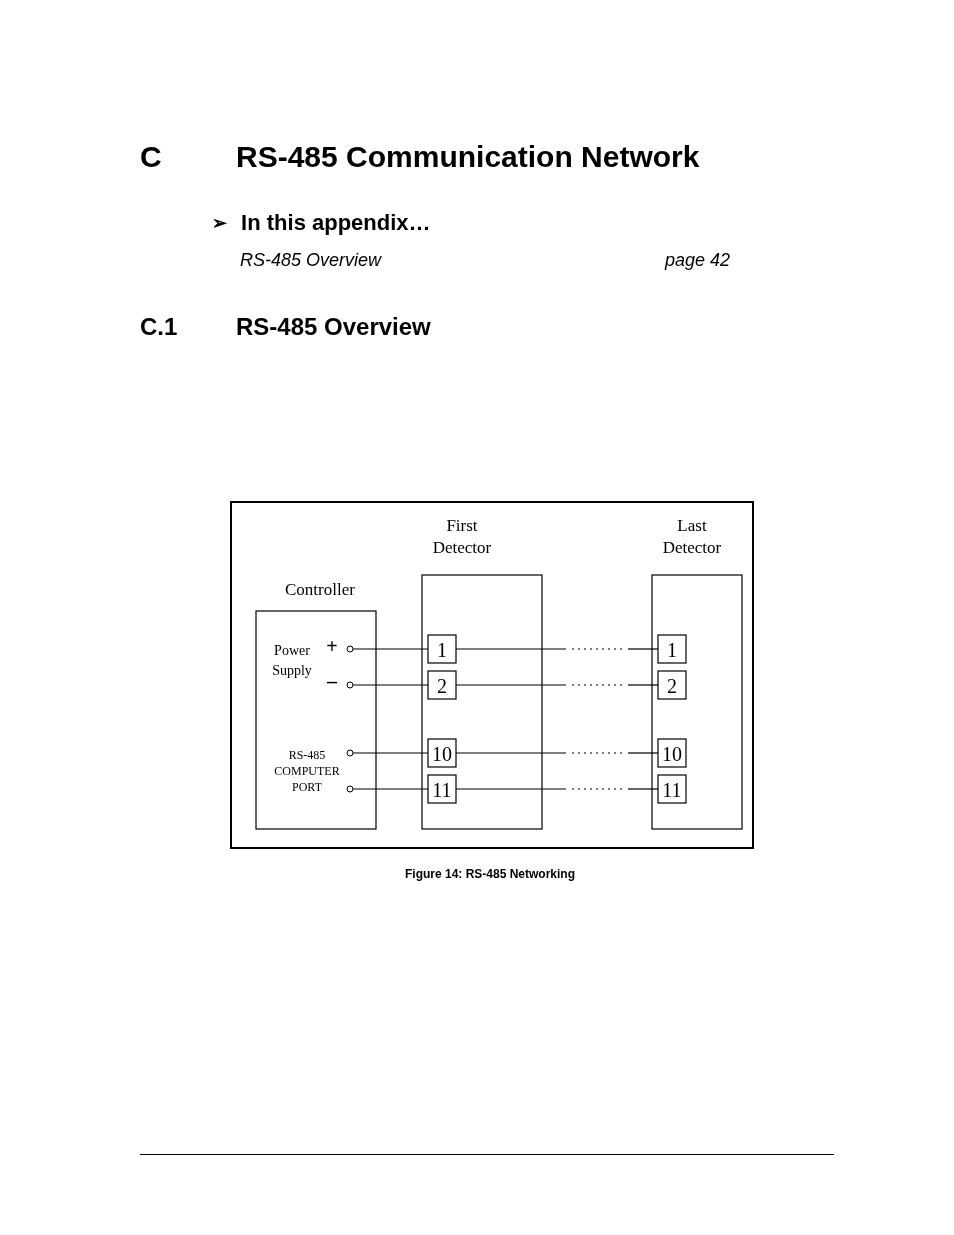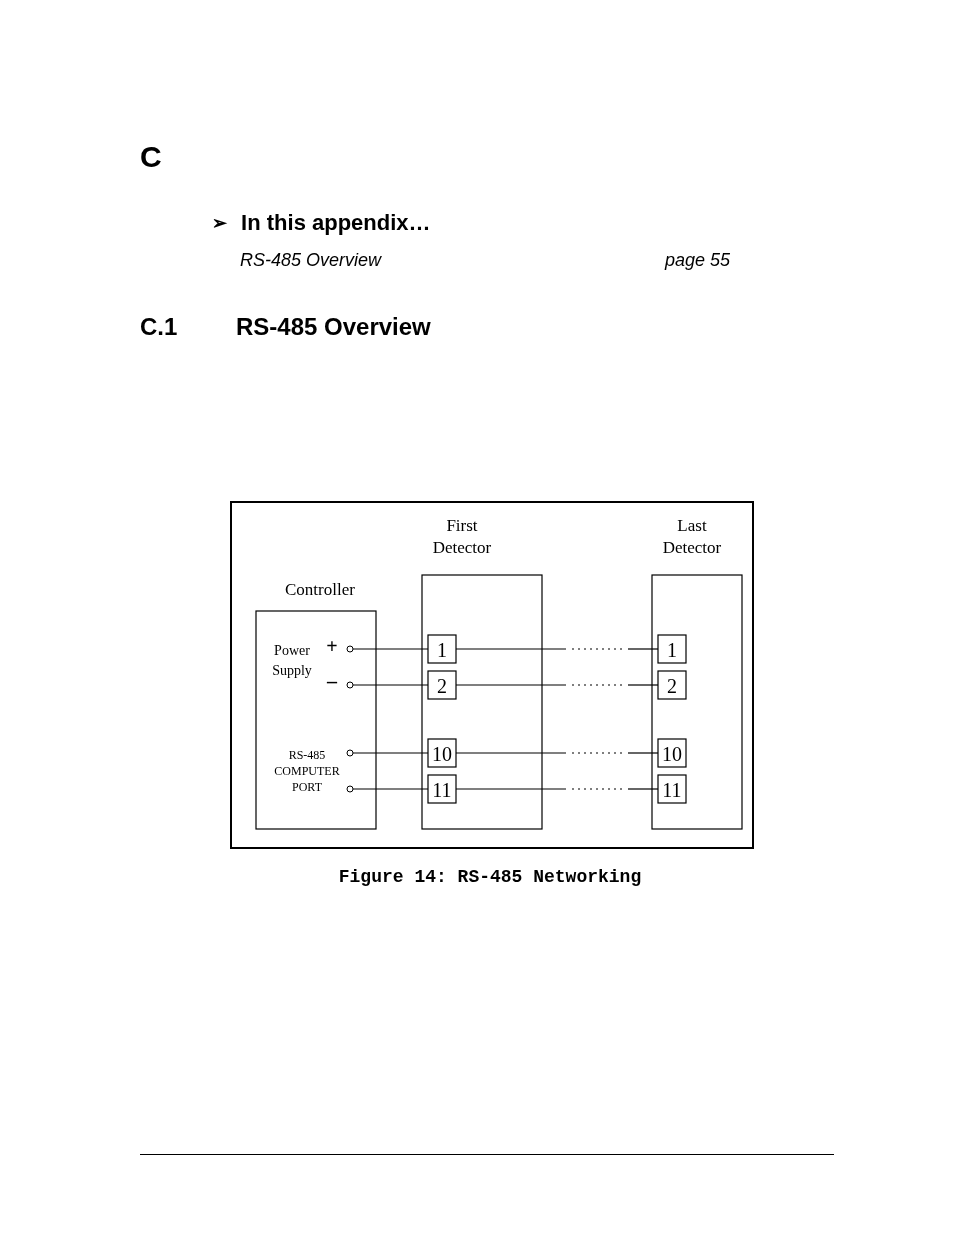--- a/index.html
+++ b/index.html
@@ -91,50 +91,51 @@
     position: absolute;
     left: 0; top: 0;
     width: 520px;
     height: 344px;
   }
   .diagram text {
     font-family: "Bookman Old Style", Georgia, serif;
     fill: #000;
   }
   .figure-caption {
-    font-size: 18px;
-    font-weight: 700;
-    font-family: Liberation Mono, monospace;
+    font-size: 12px;
+    font-weight: 700;
+    font-family: Liberation Sans, sans-serif;
     margin-top: 18px;
   }
   .footer-rule {
     position: absolute;
     left: 140px;
     right: 120px;
     bottom: 80px;
     border-top: 1px solid #000;
   }
 </style>
 </head>
 <body>
 
 <div class="page">
 
   <div class="title-row">
     <div class="appendix-letter">C</div>
+    <div class="appendix-title">RS-485 Communication Network</div>
   </div>
 
   <div class="bullet-row">
     <span class="bullet-glyph">➢</span>
     <span class="bullet-label">In this appendix…</span>
   </div>
 
   <div class="toc-row">
     <span class="toc-item">RS-485 Overview</span>
-    <span class="toc-page">page 55</span>
+    <span class="toc-page">page 42</span>
   </div>
 
   <div class="section-row">
     <div class="section-num">C.1</div>
     <div class="section-title">RS-485 Overview</div>
   </div>
 
   <div class="figure-wrap">
     <div class="figure-box">
       <svg class="diagram" viewBox="0 0 520 344">

